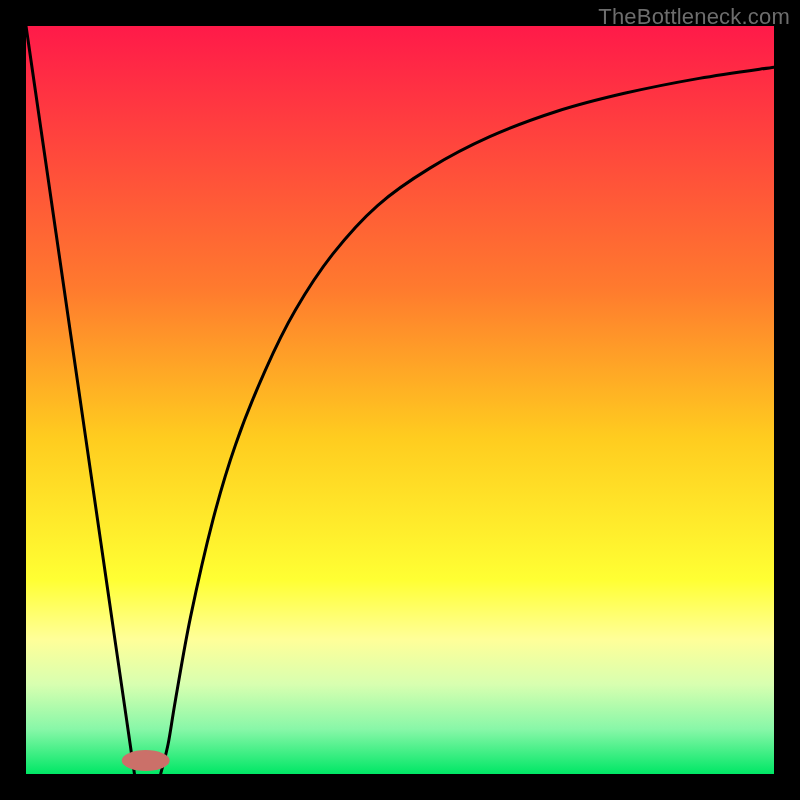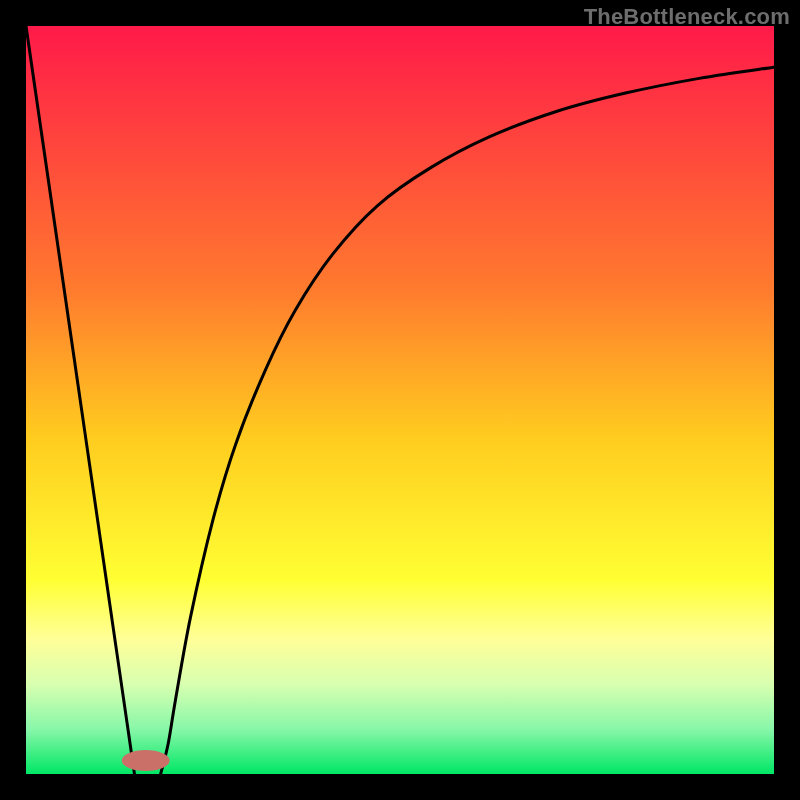--- a/index.html
+++ b/index.html
@@ -23,21 +23,21 @@
     width: 748px;
     height: 748px;
     overflow: hidden;
   }
   .watermark {
     position: absolute;
     top: 4px;
     right: 10px;
     color: #6d6d6d;
     font-size: 22px;
-    font-weight: 700;
+    font-weight: 400;
     letter-spacing: 0.2px;
     z-index: 10;
     user-select: none;
   }
   svg { display: block; }
 </style>
 </head>
 <body>
 
 <div class="frame">

